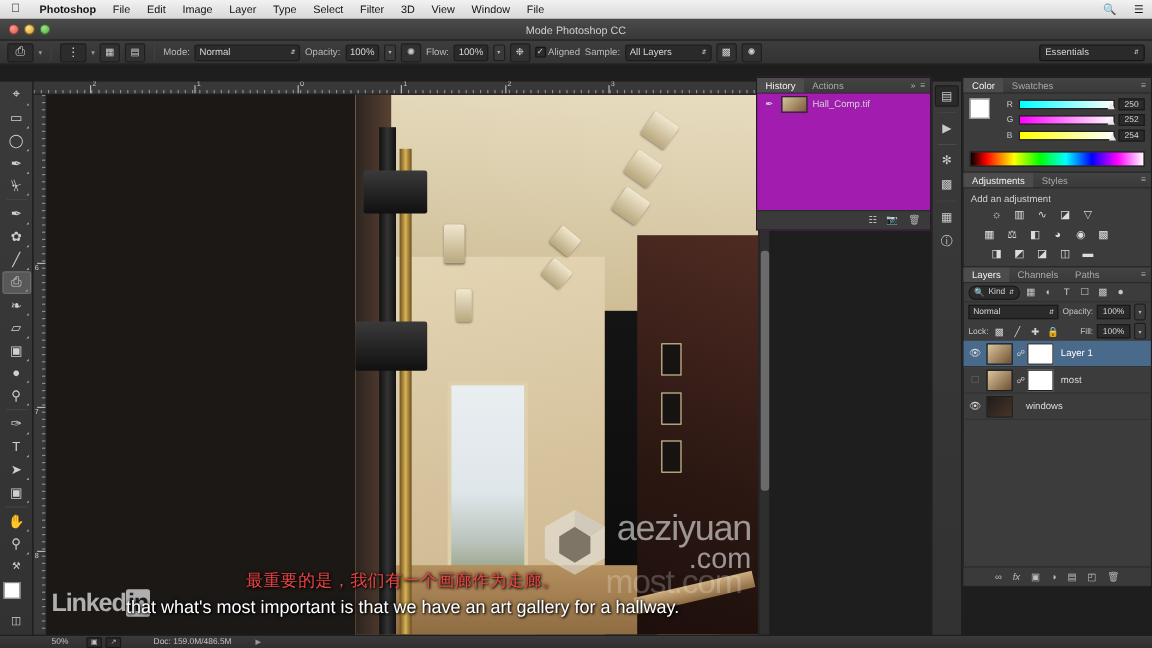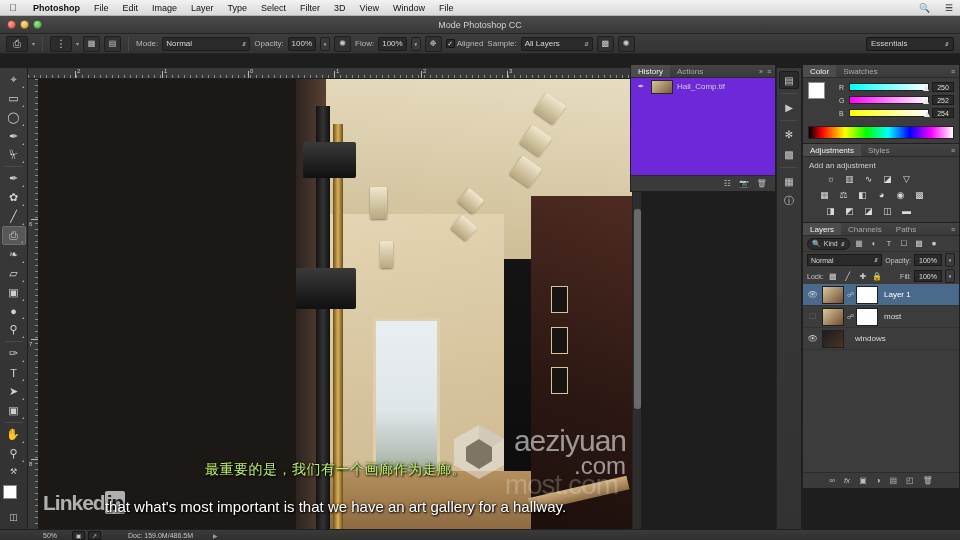--- a/index.html
+++ b/index.html
@@ -125,22 +125,22 @@
   .p-gold { position:absolute; left:11%; top:10%; width:3%; height:90%;
     background:linear-gradient(90deg,#6b4f1c,#d8b257,#6b4f1c); }
   .p-cam { position:absolute; background:linear-gradient(#3a3a3a,#101010);
     border-radius:2px; }
   .p-light { position:absolute; background:linear-gradient(#f0e7cf,#b9a87e);
     border-radius:2px; box-shadow:0 1px 2px rgba(0,0,0,.4); }
   .p-frame { position:absolute; background:#171310; border:1px solid #d8c49a; }
 
   .subs { position:absolute; left:0; right:0; bottom:14px; text-align:center;
     pointer-events:none; }
-  .sub-cn { font-size:14px; color:#bef264; letter-spacing:.5px;
-    text-shadow:0 0 3px #000,1px 1px 2px #000; margin-bottom:19px; }
+  .sub-cn { font-size:14px; color:#ef4444; letter-spacing:.5px;
+    text-shadow:0 0 3px #000,1px 1px 2px #000; margin-bottom:5px; }
   .sub-en { font-size:15px; color:#fff; text-shadow:0 0 3px #000,1px 1px 2px #000; }
 
   .wm { position:absolute; right:6px; bottom:46px; display:flex; align-items:center;
     gap:4px; opacity:.62; pointer-events:none; }
   .wm-txt { font-size:30px; color:#e6e6e6; line-height:.9; letter-spacing:-1px; }
   .wm-dom { font-size:24px; color:#e6e6e6; text-align:right; line-height:1; }
   .wm-lynda { position:absolute; right:14px; bottom:28px; font-size:28px;
     color:rgba(255,255,255,.22); letter-spacing:-1px; pointer-events:none; }
   .li-wm { position:absolute; left:4px; bottom:14px; font-size:21px; font-weight:bold;
     color:rgba(225,225,225,.75); letter-spacing:-1px; pointer-events:none; }
@@ -171,21 +171,21 @@
   .icondock { position:absolute; left:776px; top:68px; width:26px; height:461px;
     background:linear-gradient(#3a3a3a,#323232); border-right:1px solid #1f1f1f;
     border-left:1px solid #232323; display:flex; flex-direction:column; align-items:center;
     padding-top:3px; gap:2px; }
   .dk { width:20px; height:18px; display:flex; align-items:center; justify-content:center;
     color:#c9c9c9; font-size:10px; border-radius:2px; }
   .dk.active { background:#2a2a2a; border:1px solid #1c1c1c; }
   .dk-div { width:16px; height:1px; background:#262626; border-bottom:1px solid #4a4a4a; margin:2px 0; }
 
   
-  .panel { position:absolute; background:#6d28d9; border:1px solid #1f1f1f; }
+  .panel { position:absolute; background:#a21caf; border:1px solid #1f1f1f; }
   .ptabs { height:13px; background:linear-gradient(#434343,#3a3a3a);
     border-bottom:1px solid #2a2a2a; display:flex; align-items:stretch; }
   .ptab { padding:0 7px; font-size:8px; color:#a8a8a8; display:flex; align-items:center; }
   .ptab.on { background:#4c4c4c; color:#f0f0f0; }
   .pmenu { margin-left:auto; display:flex; align-items:center; padding-right:4px;
     font-size:7px; color:#b4b4b4; gap:4px; }
 
   .history { left:630px; top:64px; width:146px; height:128px; }
   .hrow { height:17px; display:flex; align-items:center; gap:4px; padding:0 4px;
     font-size:8px; color:#d2d2d2; }

